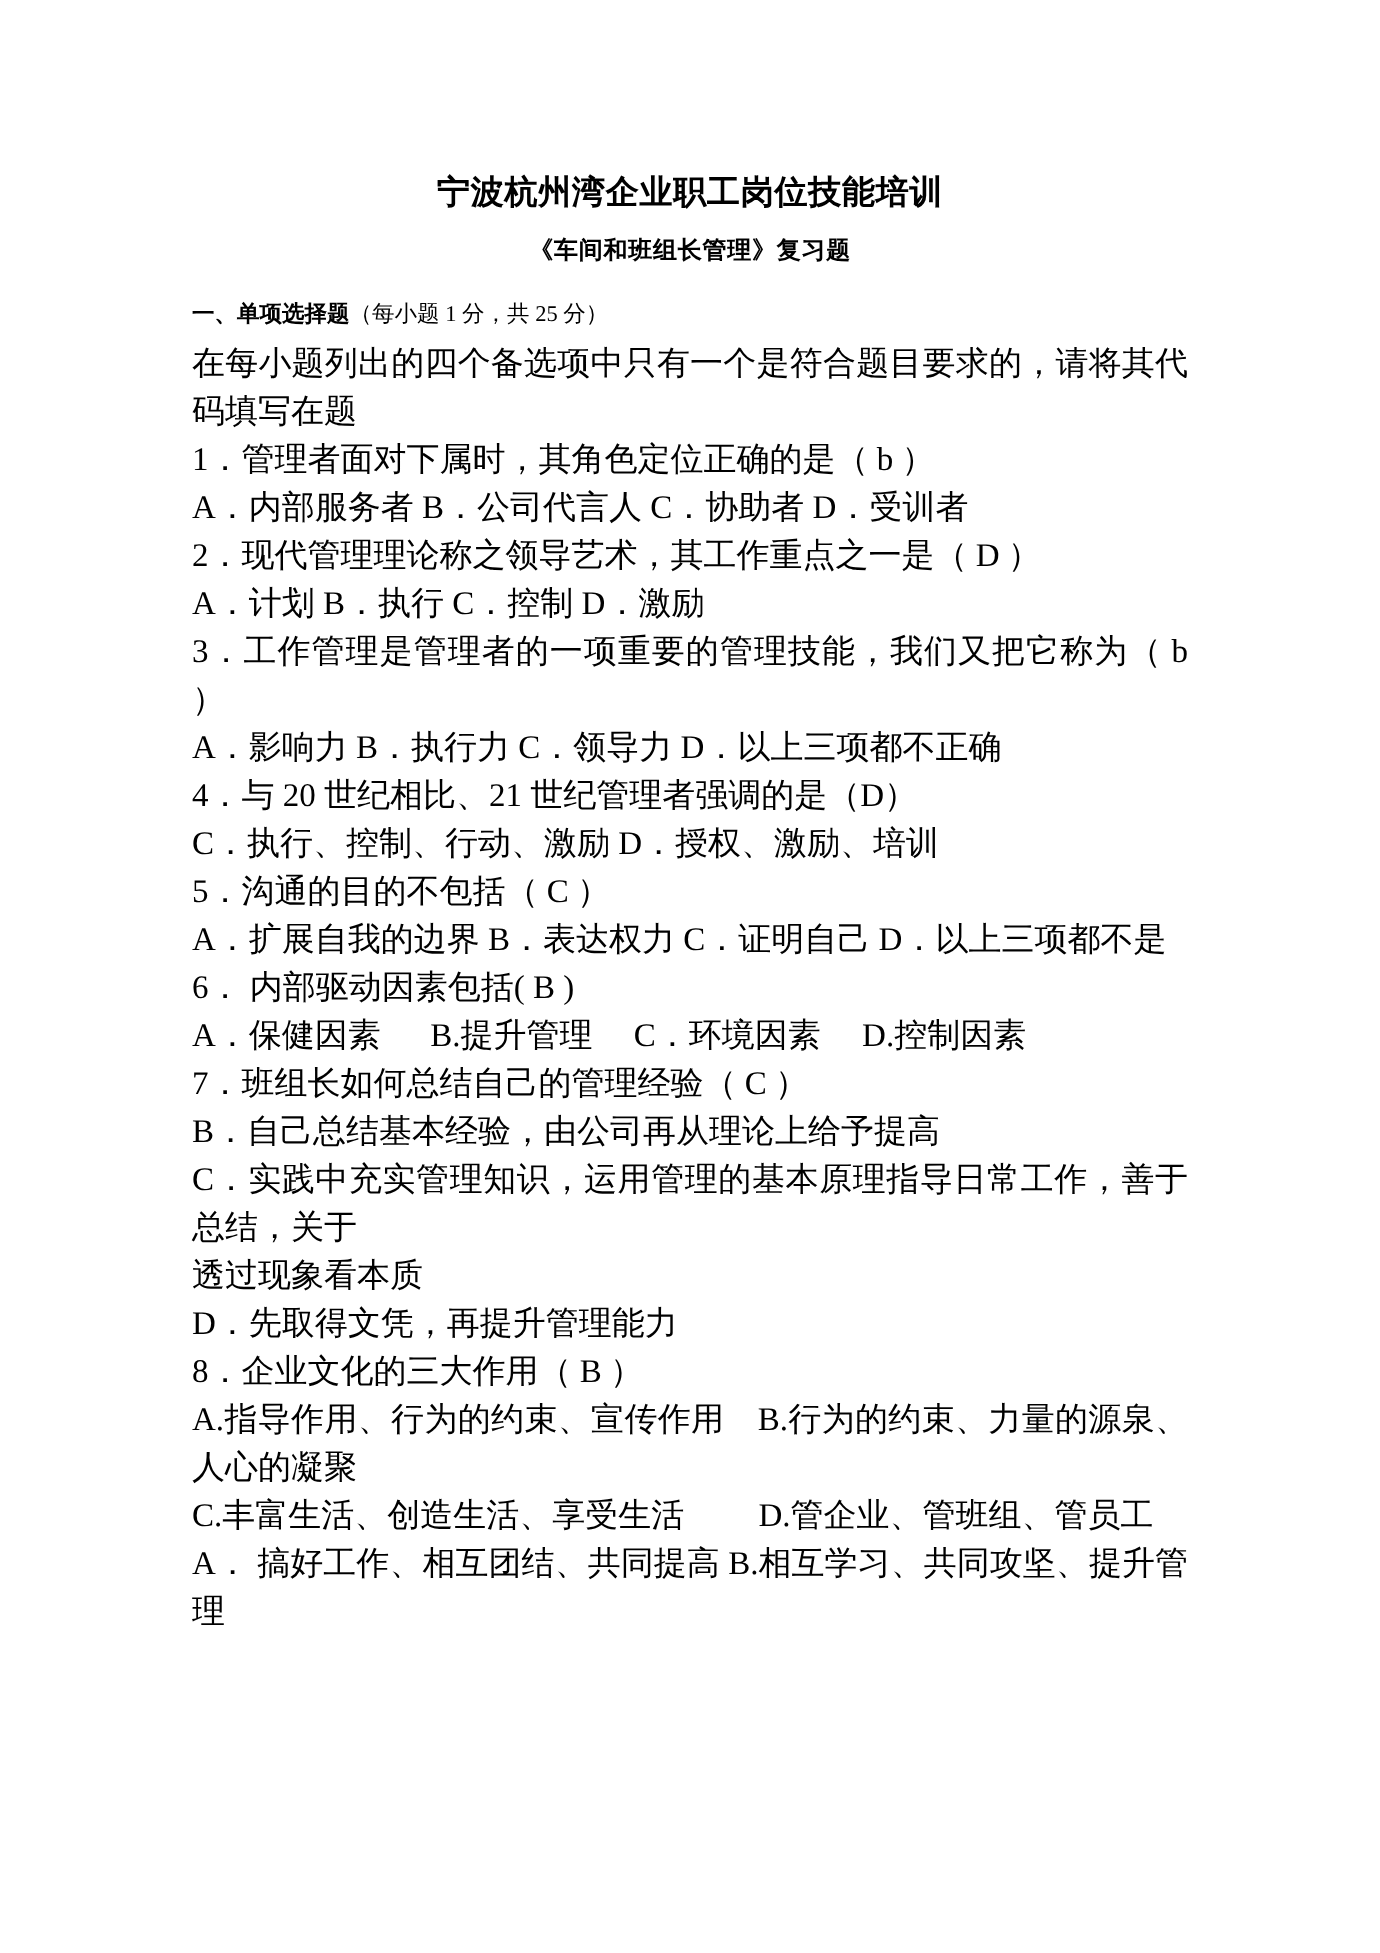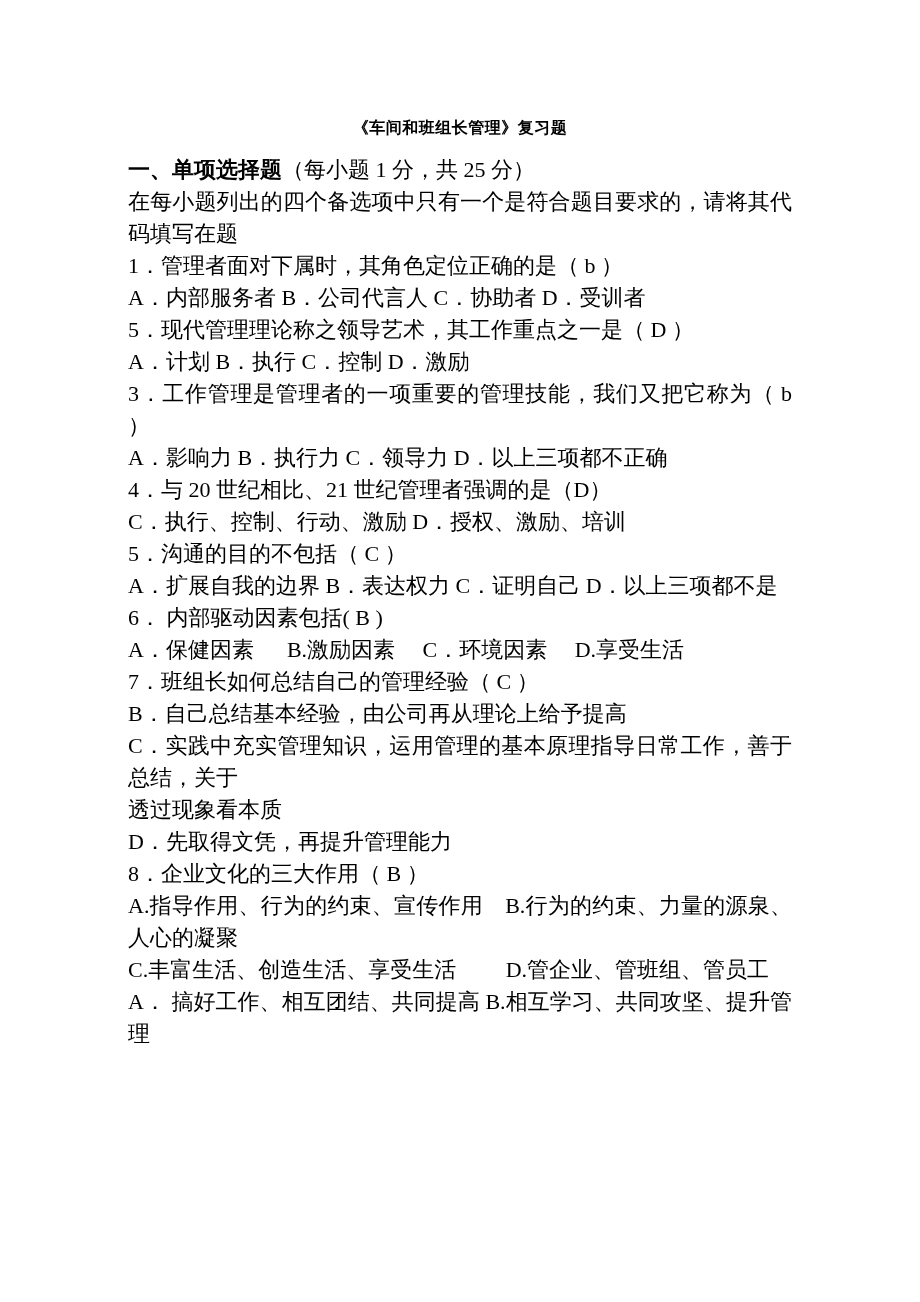--- a/index.html
+++ b/index.html
@@ -30,64 +30,65 @@
   }
   .title-2 {
     text-align: center;
     font-weight: bold;
     font-size: 16px;
     line-height: 40px;
     margin-bottom: 6px;
     letter-spacing: 0.5px;
   }
   .section-head {
-    font-size: 22px;
+    font-size: 15px;
     line-height: 32px;
     margin-top: 2px;
   }
   .section-head .bold {
     font-weight: bold;
   }
   p.line {
     font-size: 22px;
     line-height: 32px;
     margin: 0;
     text-align: justify;
   }
 </style>
 </head>
 <body>
 
 <div class="page">
 
+  <div class="title">宁波杭州湾企业职工岗位技能培训</div>
   <div class="title-2">《车间和班组长管理》复习题</div>
 
   <div class="section-head">
     <span class="bold">一、单项选择题</span><span>（每小题 1 分，共 25 分）</span>
   </div>
 
   <p class="line">在每小题列出的四个备选项中只有一个是符合题目要求的，请将其代码填写在题</p>
 
   <p class="line">1．管理者面对下属时，其角色定位正确的是（ b ）</p>
   <p class="line">A．内部服务者 B．公司代言人 C．协助者 D．受训者</p>
 
-  <p class="line">5．现代管理理论称之领导艺术，其工作重点之一是（ D ）</p>
+  <p class="line">2．现代管理理论称之领导艺术，其工作重点之一是（ D ）</p>
   <p class="line">A．计划 B．执行 C．控制 D．激励</p>
 
   <p class="line">3．工作管理是管理者的一项重要的管理技能，我们又把它称为（ b ）</p>
   <p class="line">A．影响力 B．执行力 C．领导力 D．以上三项都不正确</p>
 
   <p class="line">4．与 20 世纪相比、21 世纪管理者强调的是（D）</p>
   <p class="line">C．执行、控制、行动、激励 D．授权、激励、培训</p>
 
   <p class="line">5．沟通的目的不包括（ C ）</p>
   <p class="line">A．扩展自我的边界 B．表达权力 C．证明自己 D．以上三项都不是</p>
 
   <p class="line">6． 内部驱动因素包括( B )</p>
-  <p class="line">A．保健因素 　 B.激励因素 　C．环境因素 　D.享受生活</p>
+  <p class="line">A．保健因素 　 B.提升管理 　C．环境因素 　D.控制因素</p>
 
   <p class="line">7．班组长如何总结自己的管理经验（ C ）</p>
   <p class="line">B．自己总结基本经验，由公司再从理论上给予提高</p>
   <p class="line">C．实践中充实管理知识，运用管理的基本原理指导日常工作，善于总结，关于</p>
   <p class="line">透过现象看本质</p>
   <p class="line"> D．先取得文凭，再提升管理能力</p>
 
   <p class="line">8．企业文化的三大作用（ B ）</p>
   <p class="line">A.指导作用、行为的约束、宣传作用　B.行为的约束、力量的源泉、人心的凝聚</p>
   <p class="line">C.丰富生活、创造生活、享受生活　　 D.管企业、管班组、管员工</p>

